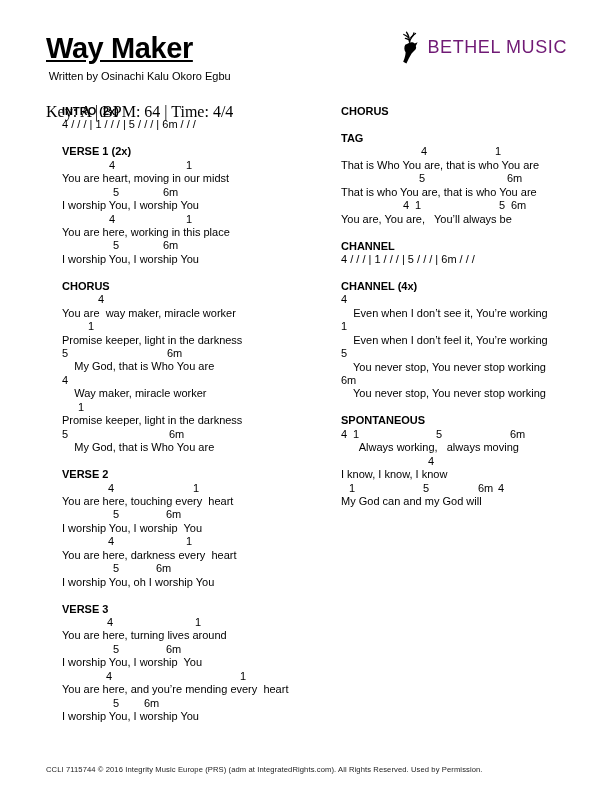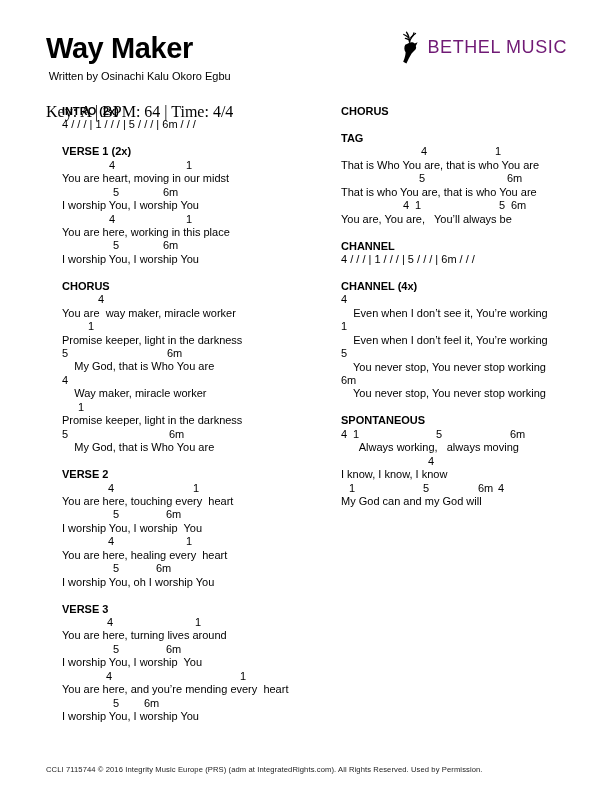--- a/index.html
+++ b/index.html
@@ -7,21 +7,21 @@
     width: 612px; height: 792px;
     background: #ffffff;
     color: #000000;
     font-family: "Liberation Sans", sans-serif;
     position: relative;
     overflow: hidden;
   }
   .page-header { position: absolute; left: 46px; top: 33px; }
   .song-title {
     font-size: 29px; font-weight: bold; letter-spacing: -0.4px;
-    margin: 0; line-height: 1.1;
+    margin: 0; line-height: 1.1; text-decoration: underline;
   }
   .written-by { font-size: 11px; margin-top: 5px; line-height: 1.25; text-align: center; }
   .key-line  { font-size: 16px; margin-top: 18px; line-height: 1.25; font-family: Liberation Serif, serif; }
 
   .logo { position: absolute; top: 30px; right: 45px; display: flex; align-items: center; }
   .logo-icon { width: 24px; height: 34px; margin-right: 5px; }
   .logo-text {
     font-size: 18px; letter-spacing: 0.6px; font-weight: 400;
     color: #701a75; line-height: 34px;
   }
@@ -99,21 +99,21 @@
         <div class="line chord-line"><span style="left: 0px;">5</span><span style="left: 107px;">6m</span></div>
         <div class="line lyric-line">    My God, that is Who You are</div>
       </div>
       <div class="section">
         <div class="heading">VERSE 2</div>
         <div class="line chord-line"><span style="left: 46px;">4</span><span style="left: 131px;">1</span></div>
         <div class="line lyric-line">You are here, touching every  heart</div>
         <div class="line chord-line"><span style="left: 51px;">5</span><span style="left: 104px;">6m</span></div>
         <div class="line lyric-line">I worship You, I worship  You</div>
         <div class="line chord-line"><span style="left: 46px;">4</span><span style="left: 124px;">1</span></div>
-        <div class="line lyric-line">You are here, healing every  heart</div>
+        <div class="line lyric-line">You are here, darkness every  heart</div>
         <div class="line chord-line"><span style="left: 51px;">5</span><span style="left: 94px;">6m</span></div>
         <div class="line lyric-line">I worship You, oh I worship You</div>
       </div>
       <div class="section">
         <div class="heading">VERSE 3</div>
         <div class="line chord-line"><span style="left: 45px;">4</span><span style="left: 133px;">1</span></div>
         <div class="line lyric-line">You are here, turning lives around</div>
         <div class="line chord-line"><span style="left: 51px;">5</span><span style="left: 104px;">6m</span></div>
         <div class="line lyric-line">I worship You, I worship  You</div>
         <div class="line chord-line"><span style="left: 44px;">4</span><span style="left: 178px;">1</span></div>

